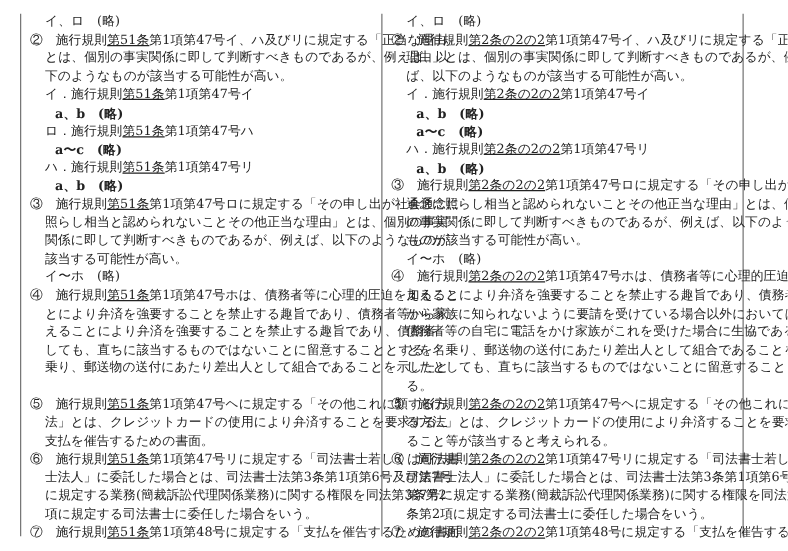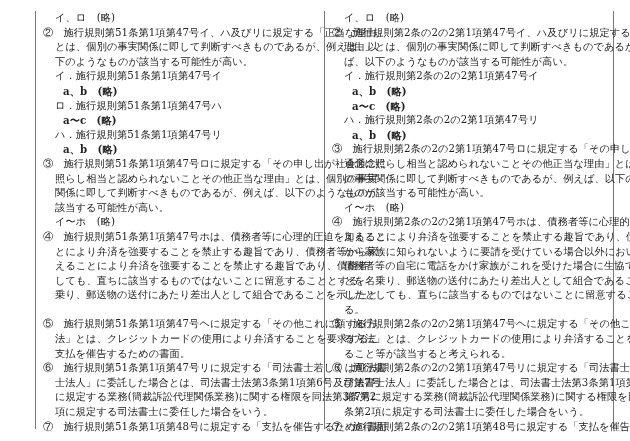--- a/index.html
+++ b/index.html
@@ -1,24 +1,24 @@
 <!DOCTYPE html>
 <html><head>
 <meta charset="utf-8">
 <style>
   html, body { margin:0; padding:0; background:#ffffff; }
   body { width:630px; height:441px; position:relative; overflow:hidden;
          font-family:"DejaVu Serif","Liberation Serif",serif; color:#222; }
-  .table { position:absolute; left:35px; top:11px; width:578px; height:418px; }
+  .table { position:absolute; left:16px; top:11px; width:578px; height:418px; }
   .vline { position:absolute; top:0; width:1px; height:418px; background:#777; }
   .col { position:absolute; top:0; font-size:10.2px; line-height:14.6px; letter-spacing:0.1px; }
   .col.left { left:8px; width:278px; }
   .col.right { left:297px; width:276px; }
   .ln { white-space:nowrap; height:14.6px; }
-  .u { }
+  .u { text-decoration:underline; }
   .i1 { padding-left:12px; }
   .i2 { padding-left:20px;font-weight:bold; }
   .blank { height:14.6px; }
 </style>
 </head>
 <body>
 
 <div class="table">
   <div class="vline" style="left:0"></div>
   <div class="vline" style="left:289px"></div>

